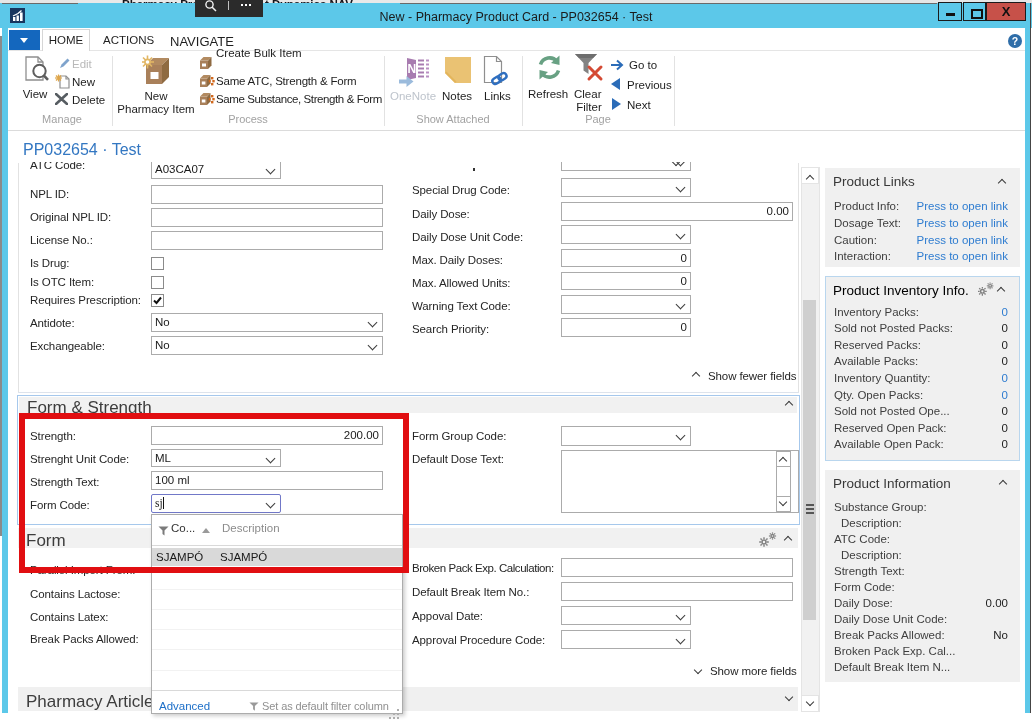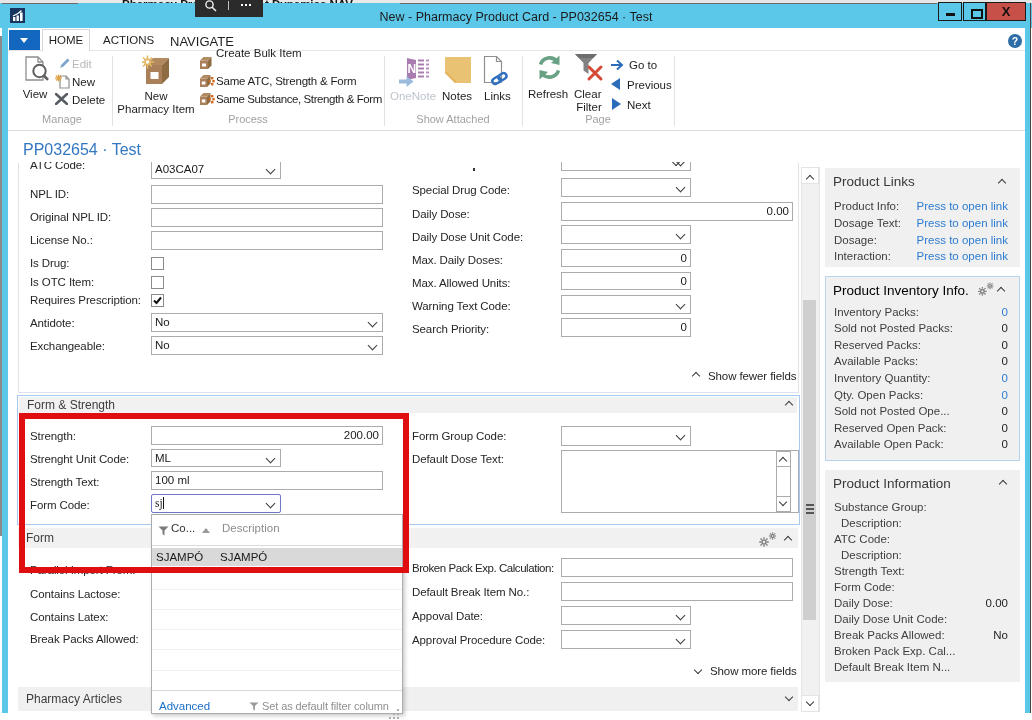--- a/index.html
+++ b/index.html
@@ -3,21 +3,21 @@
 <style>
 html,body{margin:0;padding:0;}
 body{width:1032px;height:720px;overflow:hidden;font-family:"Liberation Sans",sans-serif;background:#fff;position:relative;}
 .a{position:absolute;}
 .lbl{position:absolute;font-size:11.5px;color:#262626;white-space:nowrap;letter-spacing:-0.1px;}
 .inp{position:absolute;background:#fff;border:1px solid #ABABAB;font-size:11.5px;color:#1a1a1a;line-height:17px;padding:0 3px;white-space:nowrap;overflow:hidden;}
 .num{text-align:right;}
 .dd:after{content:"";position:absolute;right:6px;top:4.5px;width:6px;height:6px;border-right:1.4px solid #3c3c3c;border-bottom:1.4px solid #3c3c3c;transform:rotate(45deg);}
 .cb{position:absolute;width:11px;height:11px;border:1px solid #8b8b8b;background:#fff;}
 .sechdr{position:absolute;left:9px;width:789px;height:20px;background:#F1F1F1;}
-.sechdr .t{position:absolute;left:8px;top:3px;font-size:12px;color:#3d3d3d;}
+.sechdr .t{position:absolute;left:8px;top:3px;font-size:17px;color:#3d3d3d;}
 .grp{position:absolute;font-size:11px;color:#A2A2A2;text-align:center;}
 .btxt{position:absolute;font-size:11.5px;color:#1e1e1e;white-space:nowrap;}
 .chev{position:absolute;width:7px;height:7px;}
 .chev:after{content:"";position:absolute;left:0;top:0;width:5px;height:5px;border-right:1.6px solid #3a3a3a;border-bottom:1.6px solid #3a3a3a;}
 .up:after{transform:rotate(-135deg);}
 .dn:after{transform:rotate(45deg);}
 .flbl{position:absolute;font-size:11.5px;color:#3e3e3e;white-space:nowrap;}
 .flink{position:absolute;font-size:11.5px;color:#2E7CD0;white-space:nowrap;}
 .fval{position:absolute;font-size:11.5px;color:#1d1d1d;}
 </style></head>
@@ -365,21 +365,21 @@
 <div class="a" style="left:806px;top:508px;width:8px;height:2px;background:#555;"></div>
 <div class="a" style="left:806px;top:512px;width:8px;height:2px;background:#555;"></div>
 
 <div class="a" style="left:825px;top:168px;width:195px;height:99px;background:#F0F0F0;"></div>
 <div class="a" style="left:833px;top:174px;font-size:13.5px;color:#383838;">Product Links</div>
 <div class="chev up" style="left:999px;top:180px;"></div>
 <div class="flbl" style="left:834px;top:200px;">Product Info:</div>
 <div class="flink" style="right:24px;top:200px;">Press to open link</div>
 <div class="flbl" style="left:834px;top:217px;">Dosage Text:</div>
 <div class="flink" style="right:24px;top:217px;">Press to open link</div>
-<div class="flbl" style="left:834px;top:234px;">Dosage:</div>
+<div class="flbl" style="left:834px;top:234px;">Caution:</div>
 <div class="flink" style="right:24px;top:234px;">Press to open link</div>
 <div class="flbl" style="left:834px;top:250px;">Interaction:</div>
 <div class="flink" style="right:24px;top:250px;">Press to open link</div>
 
 <div class="a" style="left:825px;top:276px;width:195px;height:185px;background:#F0F0F0;border:1px solid #B9D6EE;box-sizing:border-box;"></div>
 <div class="a" style="left:833px;top:283px;font-size:13.5px;color:#000000;">Product Inventory Info.</div>
 <svg class="a" style="left:976px;top:281px;" width="20" height="17" viewBox="0 0 22 18">
   <g transform="translate(7,11)">
       <circle r="2" fill="none" stroke="#808080" stroke-width="1.6"></circle>
       <g stroke="#808080" stroke-width="1.4">

